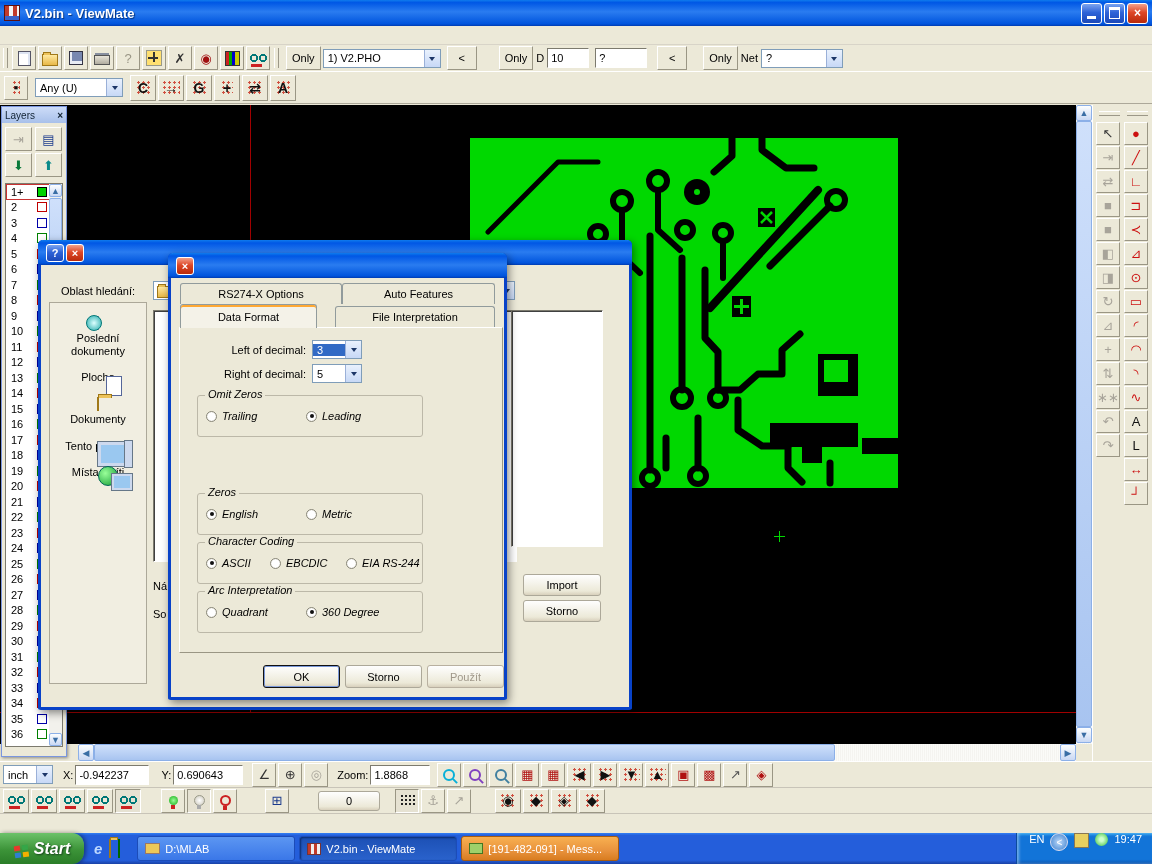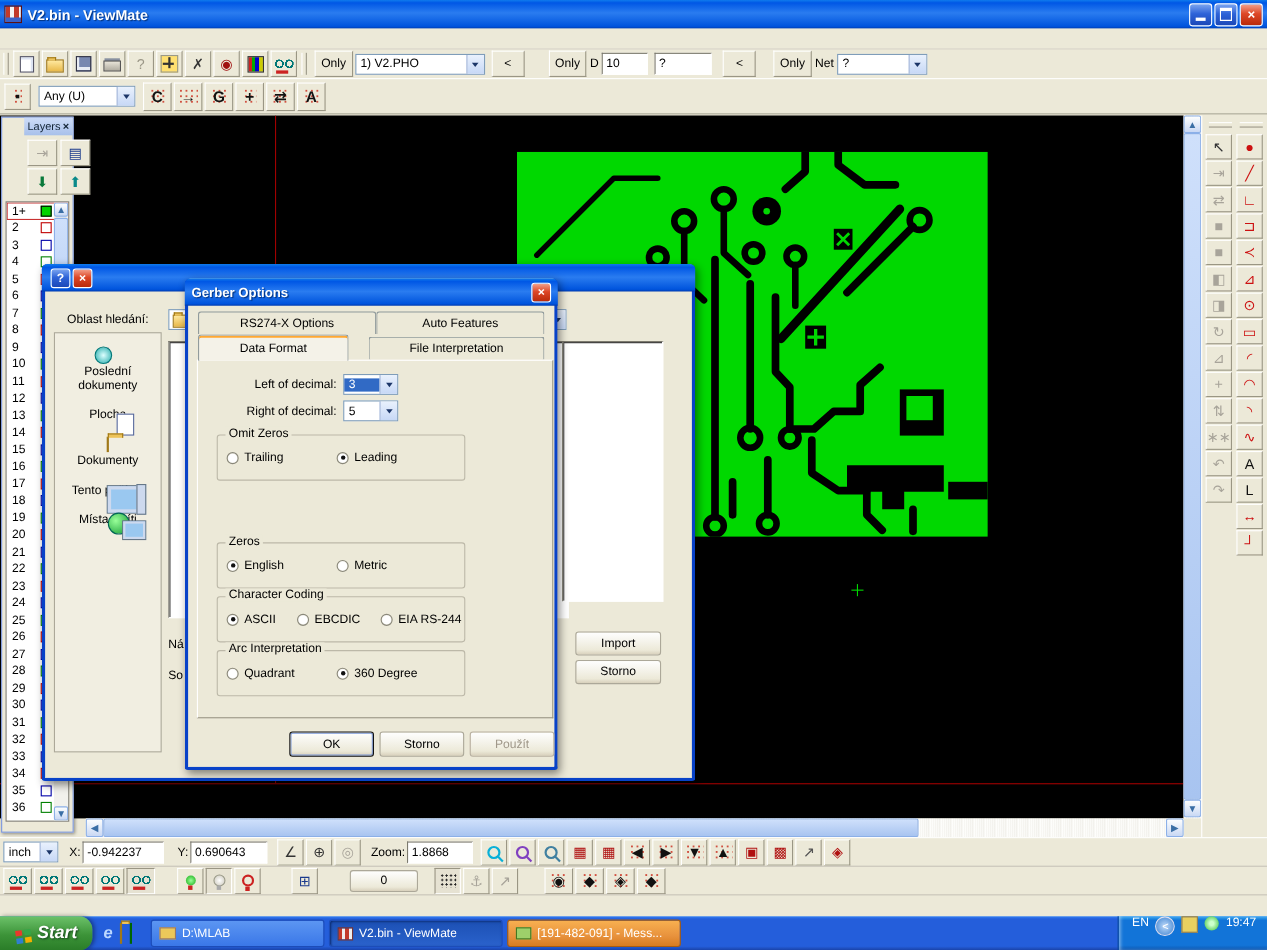--- a/index.html
+++ b/index.html
@@ -81,37 +81,37 @@
   
   .sbtn{background:linear-gradient(#fdfefe,#c9d8f4);border:1px solid #8cb0e8;border-radius:2px;color:#3a6ea5;display:flex;align-items:center;justify-content:center;font-size:9px;box-sizing:border-box;}
   .strack{background:repeating-linear-gradient(90deg,#f2f1ec,#fefefc 2px);}
   .sthumb{background:linear-gradient(#cfe0fb,#a8c4f0);border:1px solid #8cb0e8;border-radius:2px;box-sizing:border-box;}
   
   .rightpanel{left:1092px;top:105px;width:60px;height:656px;background:#ece9d8;border-left:1px solid #fff;}
   .tcol{position:absolute;top:4px;width:27px;}
   .tgrip{height:3px;border-top:1px solid #fff;border-bottom:1px solid #9c9888;margin:2px 3px 6px 3px;}
   .tcol .tbtn{width:24px;height:23px;margin:1px 0;}
   
-  .layers{left:1px;top:106px;width:66px;height:651px;background:#ece9d8;border:1px solid #7a96df;box-shadow:1px 1px 3px rgba(0,0,0,.4);box-sizing:border-box;padding-left:20px;}
+  .layers{left:1px;top:106px;width:66px;height:651px;background:#ece9d8;border:1px solid #7a96df;box-shadow:1px 1px 3px rgba(0,0,0,.4);box-sizing:border-box;}
   .layers .cap{height:16px;background:linear-gradient(#cddcf8,#a8c0ea);display:flex;align-items:center;padding:0 3px;font-size:10px;color:#123;}
   .layers .cap .x{margin-left:auto;font-weight:bold;cursor:default;}
   .lbtns{display:grid;grid-template-columns:28px 28px;gap:2px;padding:4px 3px;}
   .lbtns .tbtn{width:27px;height:24px;margin:0;}
   .llist{position:absolute;left:3px;right:3px;top:76px;height:562px;background:#fff;border:1px solid #7c7a6e;overflow:hidden;}
   .lrow{height:15.5px;display:flex;align-items:center;border:1px solid transparent;box-sizing:border-box;}
   .lrow.sel{border-color:#c83232;}
   .lnum{width:22px;text-align:left;padding-left:4px;font-size:11px;}
   .lsw{width:10px;height:10px;border:1px solid transparent;margin-left:4px;box-sizing:border-box;}
   .lscroll{position:absolute;right:0;top:0;width:13px;height:100%;background:#f2f1ec;}
   
   .xpdlg{border:3px solid #0842c8;border-top:none;border-radius:5px 5px 3px 3px;box-shadow:2px 3px 8px rgba(0,0,0,.45);background:#ece9d8;box-sizing:border-box;}
   .xpcap{height:25px;margin:0 -3px;border-radius:5px 5px 0 0;background:linear-gradient(180deg,#0f7bed 0%,#0057e5 12%,#2a7cf0 48%,#0054dd 92%,#003bb0 100%);display:flex;align-items:center;padding:0 6px;box-sizing:border-box;}
   .xpcap .t{color:#fff;font-weight:bold;font-size:12px;text-shadow:1px 1px 1px #00317e;flex:1;}
   .xpcap .winbtn{width:18px;height:18px;font-size:11px;}
-  .groupbox{position:absolute;border:1px solid #bcb8a8;border-radius:3px;}
+  .groupbox{position:absolute;border:1px solid #bcb8a8;border-radius:3px;font-style:italic;}
   .groupbox .glabel{position:absolute;top:-8px;left:7px;background:#ece9d8;padding:0 3px;}
   .radio{position:absolute;display:flex;align-items:center;gap:5px;}
   .radio .rdot{width:11px;height:11px;border-radius:50%;border:1px solid #8a887a;background:radial-gradient(#fff 55%,#d8d4c4);position:relative;box-sizing:border-box;}
   .radio.checked .rdot::after{content:"";position:absolute;left:2.5px;top:2.5px;width:4px;height:4px;border-radius:50%;background:#111;}
   .btn{background:linear-gradient(#fefefe,#ece9d8 80%,#d8d0bc);border:1px solid #003c74;border-radius:3px;display:flex;align-items:center;justify-content:center;box-sizing:border-box;}
   .btn.default{box-shadow:0 0 0 1px #7a98d8 inset;}
   .btn.disabled{color:#a0988a;border-color:#b8b0a0;}
   .tab{position:absolute;height:21px;background:#ece9d8;border:1px solid #919b9c;border-bottom:none;border-radius:3px 3px 0 0;display:flex;align-items:center;justify-content:center;box-sizing:border-box;}
   .tab.active{height:24px;z-index:3;background:#f4f2e8;box-shadow:inset 0 2px 0 #ffa832;}
   .sunken{background:#fff;border:1px solid #7c7a6e;border-right-color:#fff;border-bottom-color:#fff;box-shadow:inset 1px 1px 0 #404040;}
@@ -650,21 +650,20 @@
 
     <div class="abs sunken" style="left:470px;top:70px;width:90px;height:235px"></div>
     <span class="abs" style="left:112px;top:340px">Ná</span>
     <span class="abs" style="left:112px;top:368px">So</span>
     <span class="btn abs" style="left:482px;top:334px;width:78px;height:22px;border-color:#aca899">Import</span>
     <span class="btn abs" style="left:482px;top:360px;width:78px;height:22px;border-color:#aca899">Storno</span>
   </div>
 
   <div class="abs xpdlg" style="left:168px;top:253px;width:339px;height:447px;z-index:4">
     <div class="xpcap">
-      <span class="t">Gerber Options</span>
       <span class="winbtn close">×</span>
     </div>
     <span class="tab" style="left:9px;top:30px;width:162px">RS274-X Options</span>
     <span class="tab" style="left:171px;top:30px;width:153px">Auto Features</span>
     <span class="tab active" style="left:9px;top:51px;width:137px">Data Format</span>
     <span class="tab" style="left:164px;top:53px;width:160px">File Interpretation</span>
     <div class="abs" style="left:8px;top:74px;width:322px;height:324px;background:#ece9d8;border:1px solid;border-color:#fff #9a9684 #9a9684 #fff"></div>
 
     <span class="abs" style="left:30px;top:91px;width:105px;text-align:right">Left of decimal:</span>
     <span class="combo abs" style="left:141px;top:87px;width:50px">

